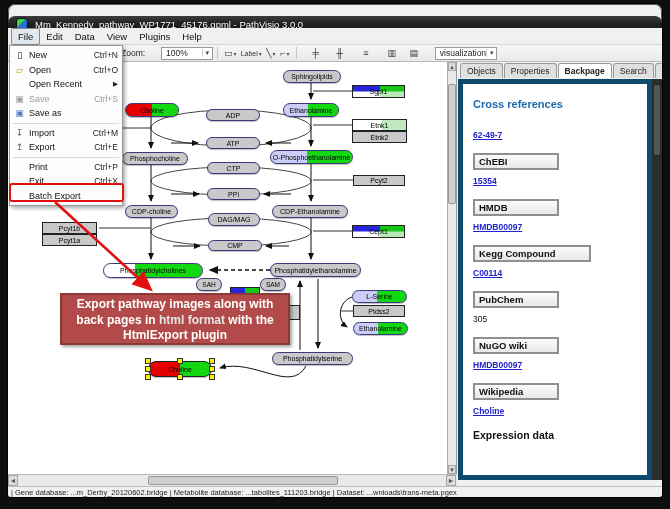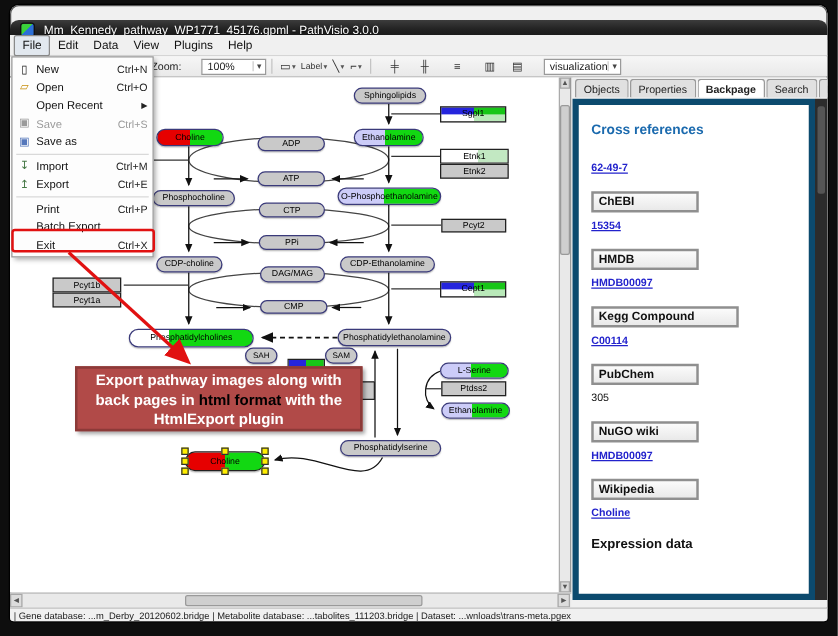--- a/index.html
+++ b/index.html
@@ -52,21 +52,21 @@
 
   
   .pill, .genebox { position:absolute; display:flex; align-items:center; justify-content:center; font-size:7px; color:#000; white-space:nowrap; overflow:hidden; }
   .pill { border:1px solid #3a3a7a; border-radius:8px; background:#c9c9c9; box-shadow:0 1px 1px rgba(0,0,0,.25); }
   .genebox { border:1px solid #222; background:#c9c9c9; }
   .handles { position:absolute; }
   .handle { position:absolute; width:6px; height:6px; background:#ffee00; border:1px solid #333; }
 
   
   #callout { position:absolute; left:52px; top:231px; width:230px; height:52px; background:#b14a48; border:2px solid #8c3a38; box-shadow:2px 2px 3px rgba(0,0,0,.35); color:#fff; font-weight:bold; font-size:12px; line-height:15.5px; text-align:center; padding-top:2px; z-index:40; }
-  #callout .hl { color:#000000; }
+  #callout .hl { color:#e5e5e5; }
   #batch-export-box { position:absolute; left:1px; top:179px; width:115px; height:19px; border:2px solid #e11111; border-radius:3px; z-index:62; }
   #red-arrow { position:absolute; left:0; top:0; width:654px; height:493px; z-index:61; pointer-events:none; }
 
   
   #file-menu { position:absolute; left:1px; top:41px; width:114px; background:#fdfdfd; border:1px solid #979797; box-shadow:2px 2px 4px rgba(0,0,0,.35); z-index:60; padding:2px 0; font-size:9px; }
   .menu-row { display:flex; align-items:center; height:14.5px; padding:0 4px 0 3px; color:#111; }
   .menu-row .mi { width:13px; font-size:9px; text-align:center; flex:none; }
   .menu-row .ml { flex:1; padding-left:3px; }
   .menu-row .ms { color:#222; font-size:8.5px; }
   .menu-row.disabled { color:#9a9a9a; }
@@ -331,26 +331,26 @@
         <span class="ms">Ctrl+E</span>
       </div>
     <div class="menu-sep"></div>
     <div class="menu-row">
         <span class="mi"></span>
         <span class="ml">Print</span>
         <span class="ms">Ctrl+P</span>
       </div>
     <div class="menu-row">
         <span class="mi"></span>
-        <span class="ml">Batch Export</span>
-      </div>
-    <div class="menu-row">
-        <span class="mi"></span>
         <span class="ml">Exit</span>
         <span class="ms">Ctrl+X</span>
+      </div>
+    <div class="menu-row">
+        <span class="mi"></span>
+        <span class="ml">Batch Export</span>
       </div>
   </div>
 
   <div id="batch-export-box"></div>
 
   <svg id="red-arrow">
     <defs>
       <marker id="redarr" markerWidth="9" markerHeight="9" refX="6" refY="3.5" orient="auto">
         <path d="M0,0 L8,3.5 L0,7 Z" fill="#e11111"></path>
       </marker>

